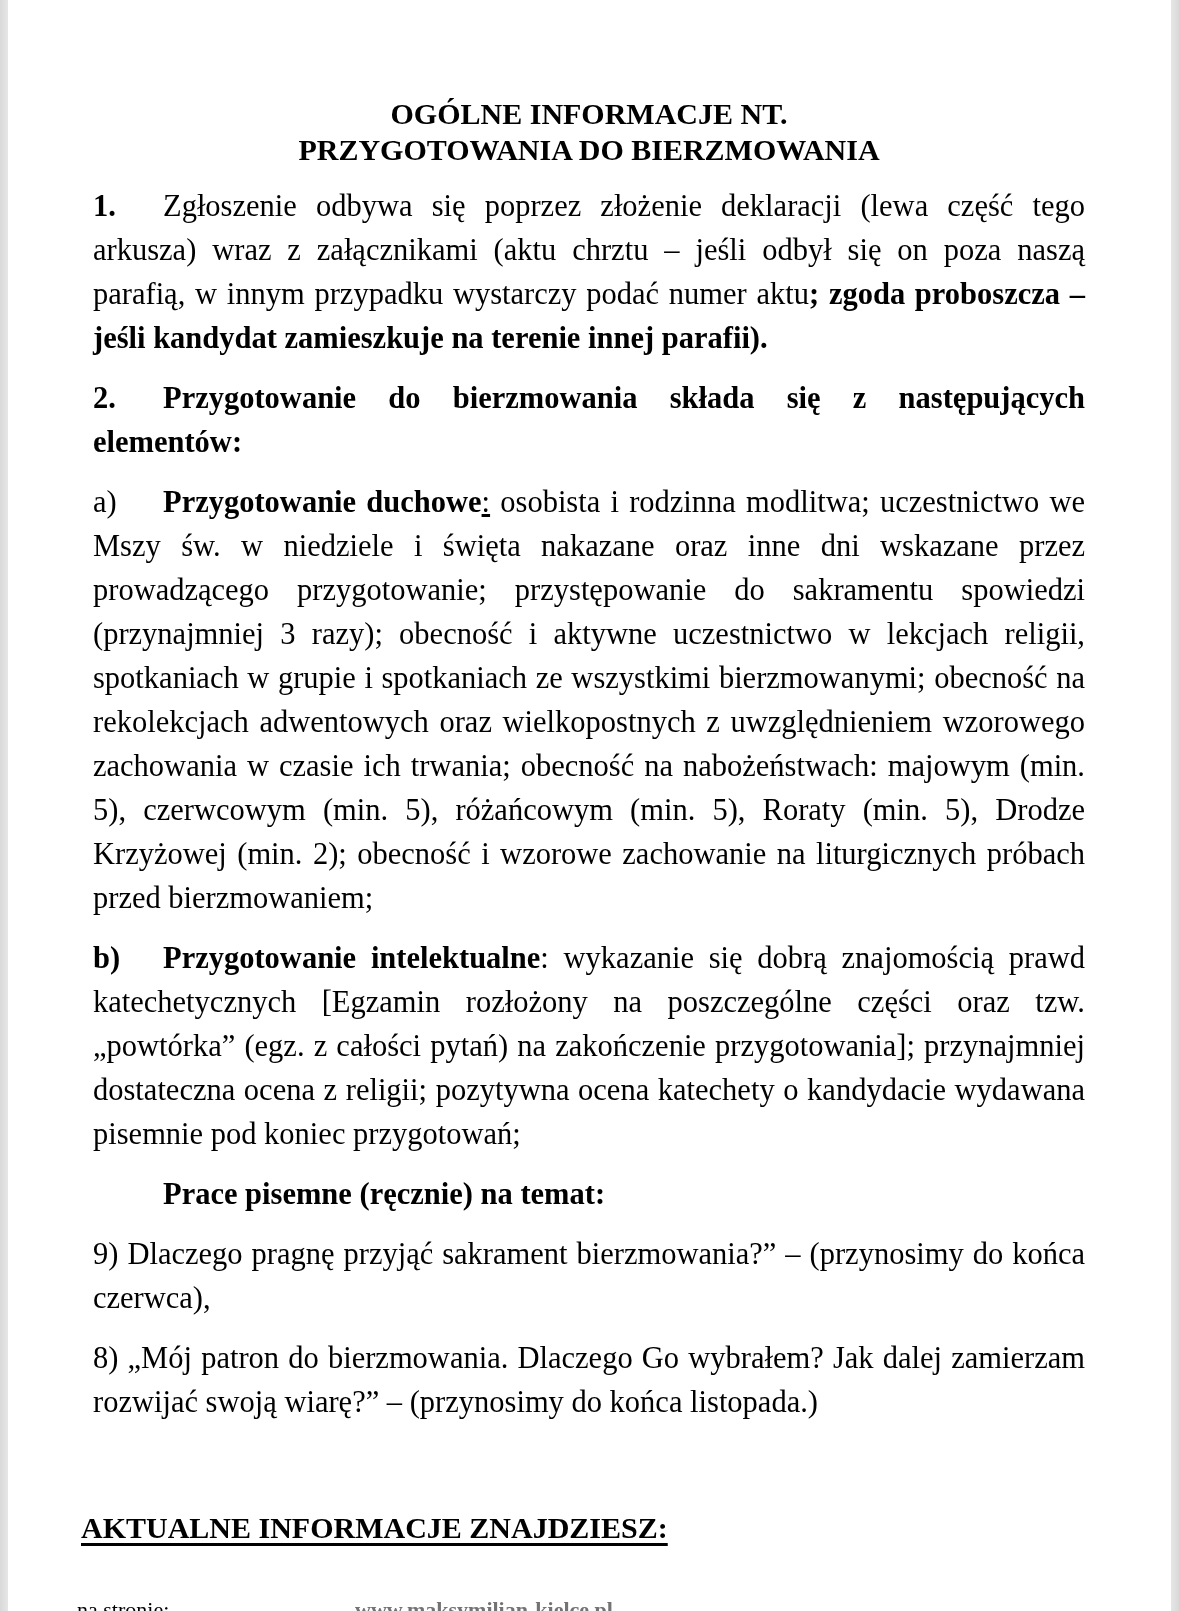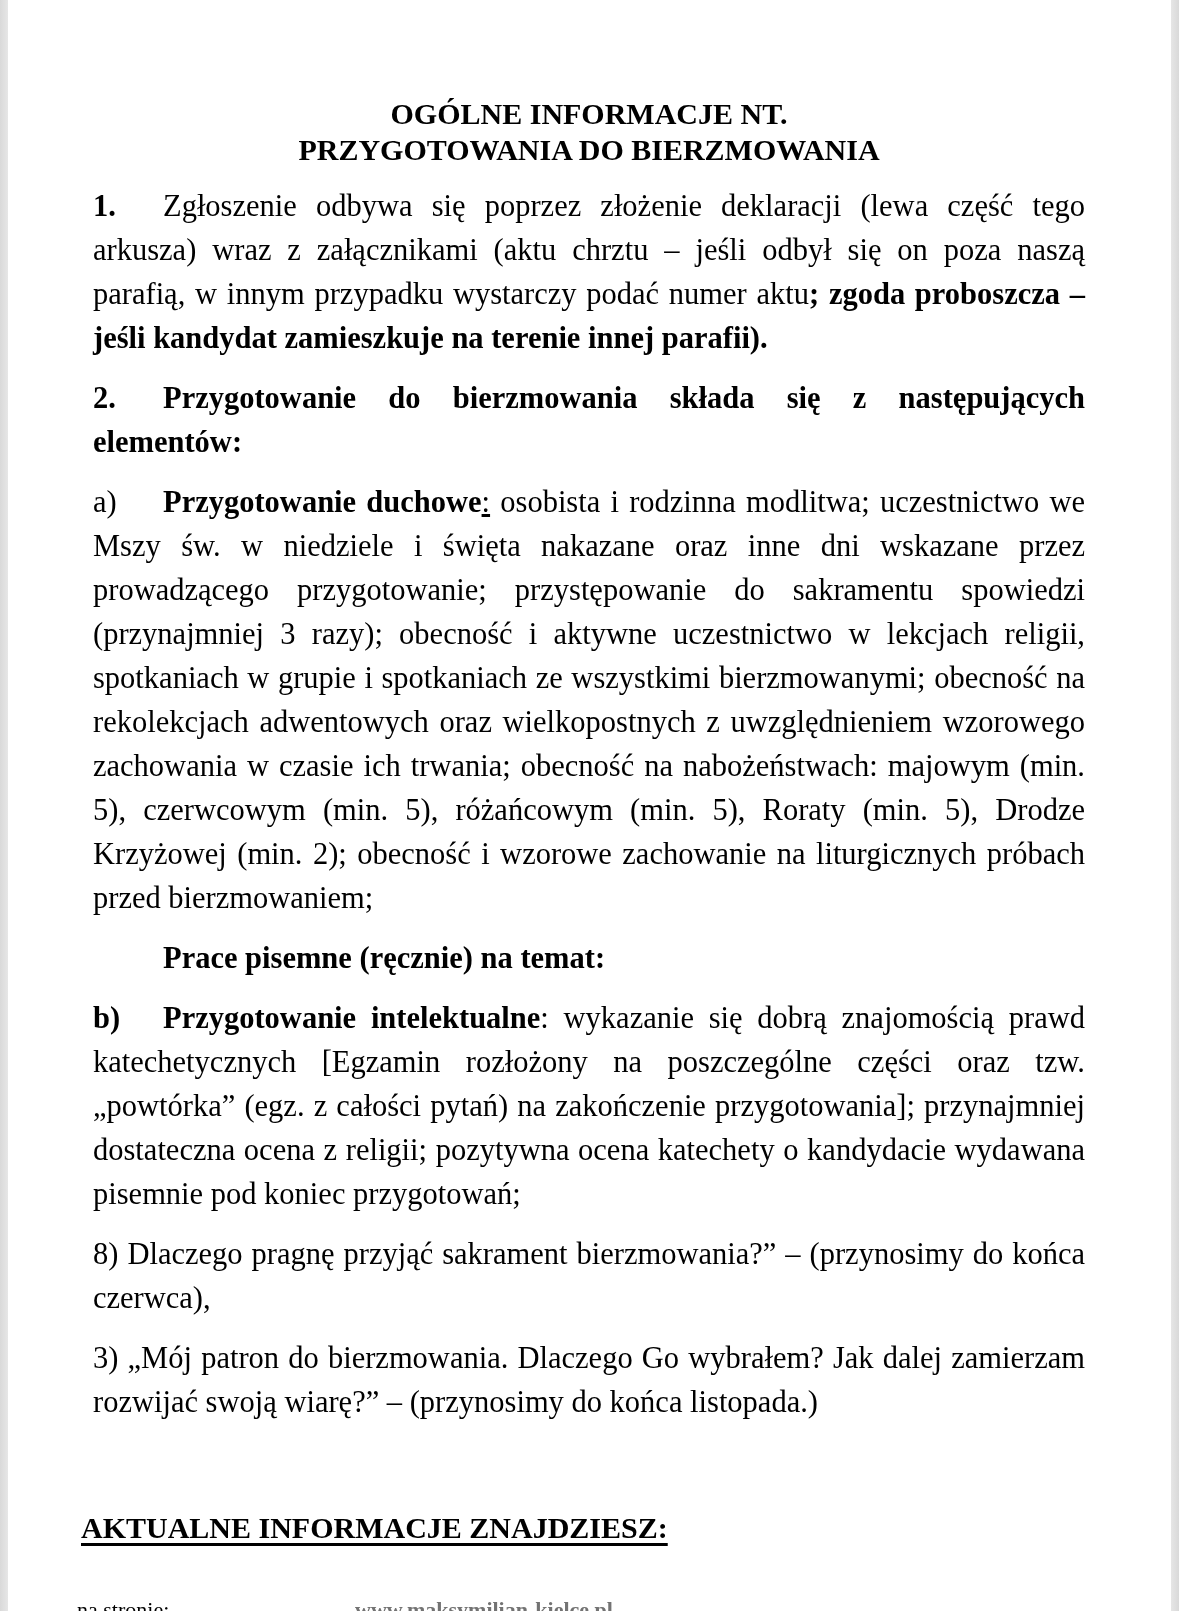--- a/index.html
+++ b/index.html
@@ -70,28 +70,28 @@
   </p>
 
   <p class="par b">
     <span class="num">2.</span><span>Przygotowanie do bierzmowania składa się z następujących elementów:</span>
   </p>
 
   <p class="par">
     <span class="num">a)</span><span class="b">Przygotowanie duchowe</span><span class="u">:</span><span> osobista i rodzinna modlitwa; uczestnictwo we Mszy św. w niedziele i święta nakazane oraz inne dni wskazane przez prowadzącego przygotowanie; przystępowanie do sakramentu spowiedzi (przynajmniej 3 razy); obecność i aktywne uczestnictwo w lekcjach religii, spotkaniach w grupie i spotkaniach ze wszystkimi bierzmowanymi; obecność na rekolekcjach adwentowych oraz wielkopostnych z uwzględnieniem wzorowego zachowania w czasie ich trwania; obecność na nabożeństwach: majowym (min. 5), czerwcowym (min. 5), różańcowym (min. 5),  Roraty (min. 5), Drodze Krzyżowej (min. 2); obecność i wzorowe zachowanie na liturgicznych próbach przed bierzmowaniem;</span>
   </p>
 
-  <p class="par b indent">Prace pisemne (ręcznie) na temat:</p>
-
   <p class="par">
     <span class="num b">b)</span><span class="b">Przygotowanie intelektualne</span><span>: wykazanie się dobrą znajomością prawd katechetycznych [Egzamin rozłożony na poszczególne części oraz tzw. „powtórka” (egz. z całości pytań) na zakończenie przygotowania]; przynajmniej dostateczna ocena z religii; pozytywna ocena katechety o kandydacie wydawana pisemnie  pod koniec przygotowań;</span>
   </p>
 
-  <p class="par">8) Dlaczego pragnę przyjąć sakrament bierzmowania?” – (przynosimy do końca czerwca),</p>
-  <p class="par">3) „Mój patron do bierzmowania. Dlaczego Go wybrałem? Jak dalej zamierzam rozwijać swoją wiarę?” – (przynosimy do końca listopada.)</p>
+  <p class="par b indent">Prace pisemne (ręcznie) na temat:</p>
+
+  <p class="par">9) Dlaczego pragnę przyjąć sakrament bierzmowania?” – (przynosimy do końca czerwca),</p>
+  <p class="par">8) „Mój patron do bierzmowania. Dlaczego Go wybrałem? Jak dalej zamierzam rozwijać swoją wiarę?” – (przynosimy do końca listopada.)</p>
 
   <div class="spacer-big"></div>
 
   <p class="section-title">
     <span> AKTUALNE INFORMACJE ZNAJDZIESZ:</span>
   </p>
 
   <div class="info-table">
     <div class="info-row">
       <span class="info-label">na stronie:</span>

